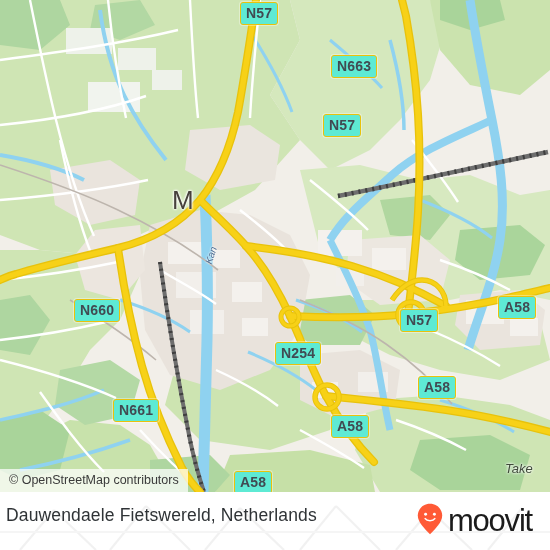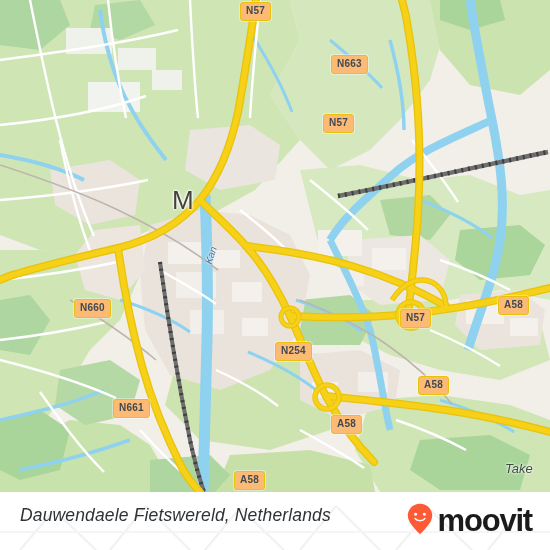--- a/index.html
+++ b/index.html
@@ -22,25 +22,25 @@
     left: 0; top: 0;
     width: 550px; height: 492px;
     overflow: hidden;
     background: #f2efe9;
   }
   #map svg { display: block; }
 
   
   .shield {
     position: absolute;
-    background: #fdba74;
+    background: #5eead4;
     border: 1.5px solid #e8c20c;
     border-radius: 3px;
     color: #414a52;
-    font-size: 10px;
+    font-size: 14px;
     font-weight: bold;
     line-height: 1;
     padding: 3px 5px 4px 5px;
     letter-spacing: .2px;
     white-space: nowrap;
     box-shadow: 0 0 0 1px rgba(255,255,255,.35);
   }
 
   .place-label {
     position: absolute;
@@ -125,37 +125,36 @@
     overflow: hidden;
     z-index: 60;
   }
   #footer-watermark {
     position: absolute;
     left: 0; top: 0; width: 550px; height: 58px;
     opacity: .5;
   }
   #footer-title {
     position: absolute;
-    left: 20px; top: 0; height: 46px;
+    left: 6px; top: 0; height: 46px;
     display: flex; align-items: center;
     color: #2f3336;
     font-size: 17.5px;
     letter-spacing: .15px;
     white-space: nowrap;
-    font-style: italic;
   }
   #brand {
     position: absolute;
     right: 18px; top: 0; height: 58px;
     display: flex; align-items: center; gap: 5px;
   }
   #brand-word {
     color: #1b1b1b;
     font-size: 31px;
-    font-weight: bold;
+    font-weight: normal;
     letter-spacing: -1.2px;
     line-height: 1;
     margin-bottom: 2px;
   }
 </style>
 </head>
 <body>
 
 <div id="app">
 
@@ -325,20 +324,21 @@
     <div class="shield" style="left:323px; top:114px;">N57</div>
     <div class="shield" style="left:74px; top:299px;">N660</div>
     <div class="shield" style="left:400px; top:309px;">N57</div>
     <div class="shield" style="left:498px; top:296px;">A58</div>
     <div class="shield" style="left:275px; top:342px;">N254</div>
     <div class="shield" style="left:418px; top:376px;">A58</div>
     <div class="shield" style="left:113px; top:399px;">N661</div>
     <div class="shield" style="left:331px; top:415px;">A58</div>
     <div class="shield" style="left:234px; top:471px;">A58</div>
 
+    <div id="attribution">© OpenStreetMap contributors</div>
   </div>
 
 
   <div id="footer">
     <svg id="footer-watermark" viewBox="0 0 550 58">
       <g fill="none" stroke="#e4e4e4" stroke-width="2.2">
         <path d="M20,58 L54,18"></path>
         <path d="M54,18 L96,58"></path>
         <path d="M110,58 L146,14"></path>
         <path d="M146,14 L190,58"></path>

